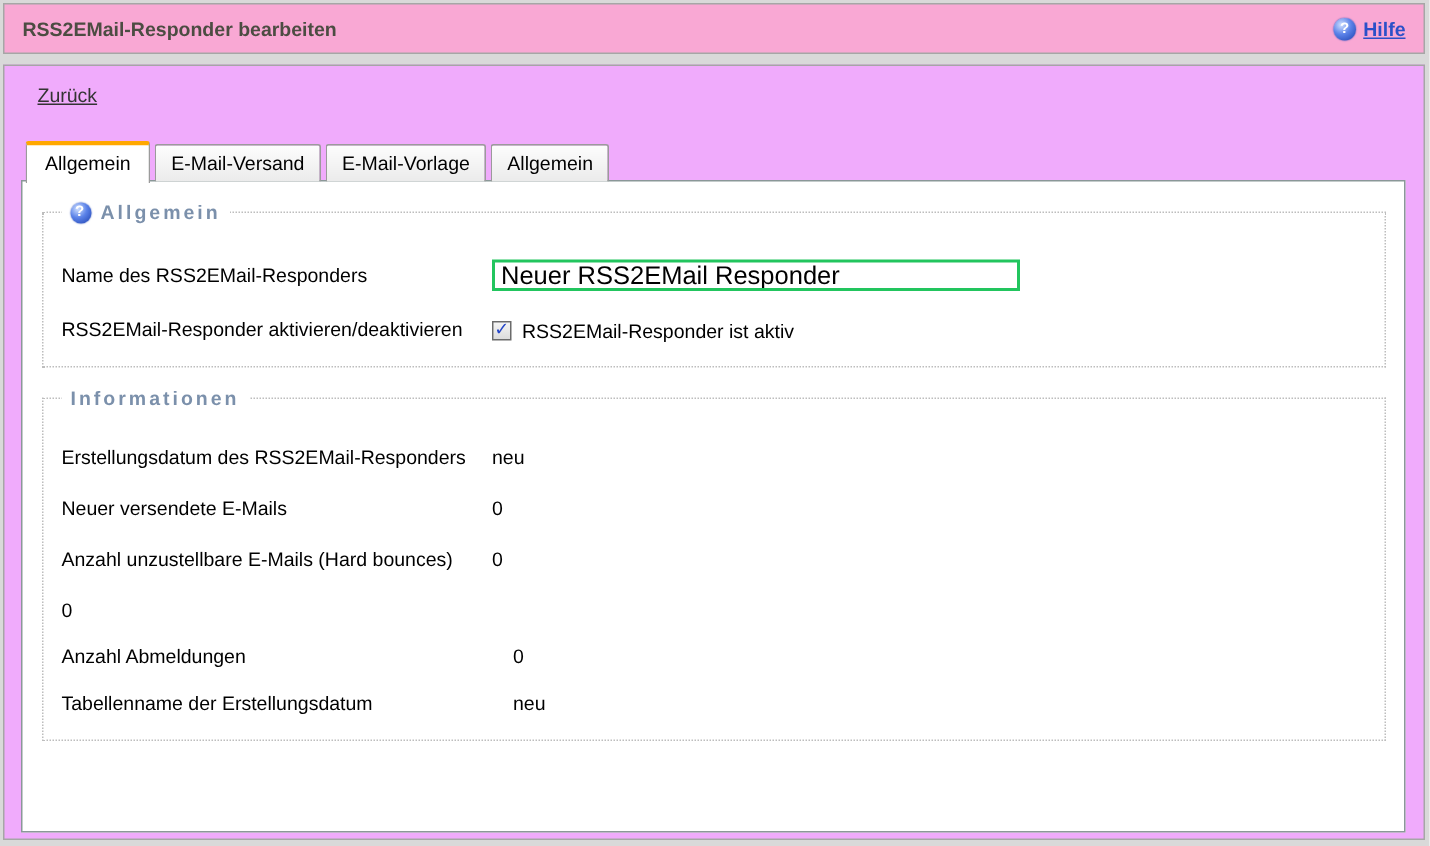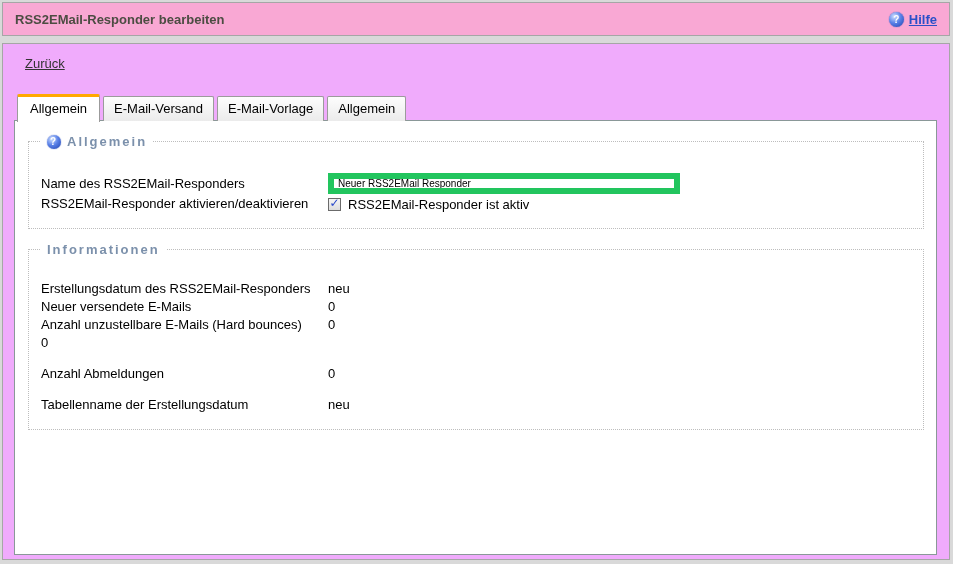--- a/index.html
+++ b/index.html
@@ -70,27 +70,27 @@
     font-size:13px;
   }
   legend .qicon{width:14px;height:14px;line-height:14px;}
   .row{
     display:grid;grid-template-columns:287px 1fr;
     align-items:center;column-gap:0;
   }
   .row .lbl{line-height:16px;}
   .row .val{line-height:16px;}
   .mt-lg{margin-top:22px;}
-  .mt-md{margin-top:2px;}
-  .mt-sm{margin-top:15px;}
+  .mt-md{margin-top:18px;}
+  .mt-sm{margin-top:15px;gap:14px;}
   .name-input{
     width:352px;height:21px;box-sizing:border-box;
-    border:6px solid #22c55e;background:#fff;
+    border:2px solid #22c55e;background:#fff;
     font-family:"Liberation Sans","DejaVu Sans",sans-serif;
-    font-size:10px;color:#000;padding:1px 4px;
+    font-size:17px;color:#000;padding:1px 4px;
   }
   .cb-line{display:flex;align-items:center;gap:7px;}
   .checkbox{
     width:13px;height:13px;box-sizing:border-box;flex:0 0 auto;
     border:1px solid #6b6b6b;
     background:linear-gradient(#f5f5f5,#dcdcdc);
     display:inline-flex;align-items:center;justify-content:center;
     cursor:pointer;
   }
   .checkbox .mark{

